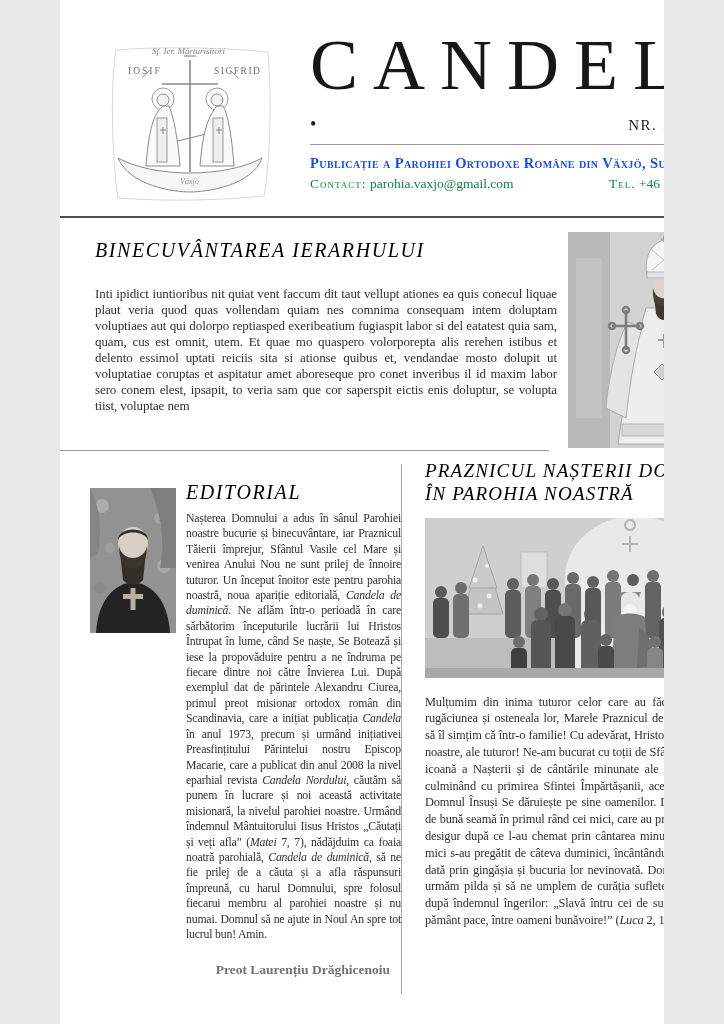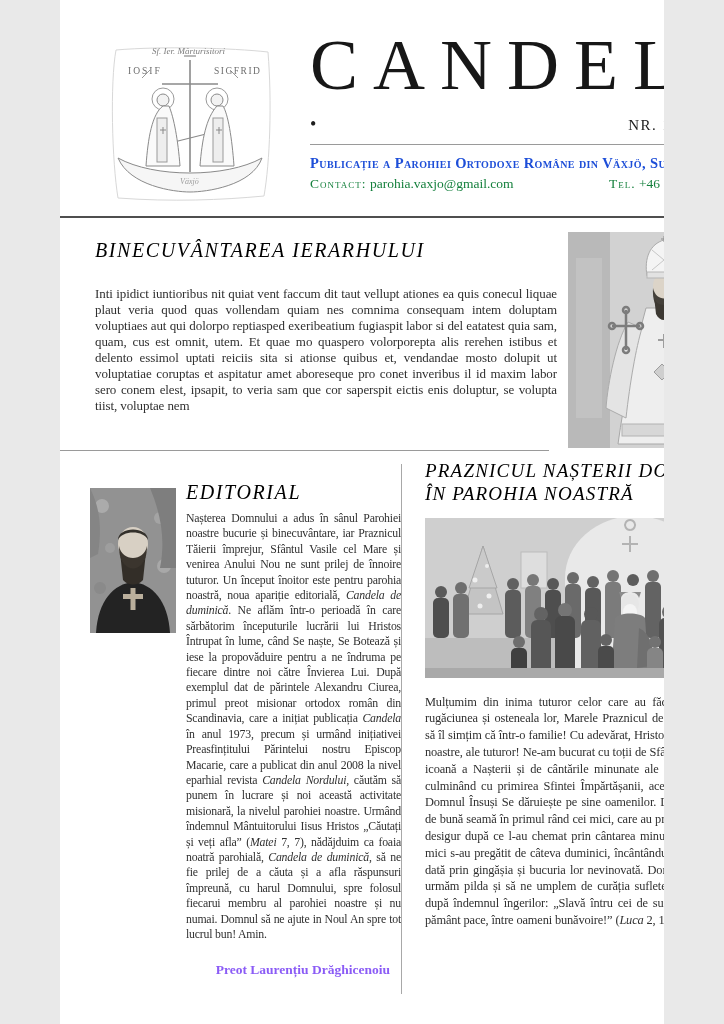--- a/index.html
+++ b/index.html
@@ -49,21 +49,21 @@
   
   .editorial-col{position:absolute;left:30px;top:464px;width:311px;margin-top:16px;}
   .priest-fig{float:left;width:86px;height:145px;margin:8px 10px 4px 0;}
   .editorial-body{
     margin:7px 0 0 0;text-align:justify;
     font-size:11.8px;line-height:15.4px;letter-spacing:-0.2px;color:#303030;
     max-height:460px;overflow:hidden;
   }
   .editorial-sig{
     position:absolute;left:30px;top:962px;width:300px;
-    text-align:right;padding-right:8px;font-weight:bold;font-size:13.5px;color:#8b5cf6;
+    text-align:right;padding-right:8px;font-weight:bold;font-size:13.5px;color:#737373;
   }
   .column-divider{position:absolute;left:341px;top:464px;width:1px;height:530px;background:#a8a8a8;}
   .praznic-col{position:absolute;left:365px;top:460px;width:347px;}
   .praznic-col .h-section{font-size:19px;letter-spacing:1.2px;}
   .group-fig{width:347px;height:160px;margin:12px 0 0 0;}
   .praznic-body{
     margin:16px 0 0 0;text-align:justify;
     font-size:12.4px;line-height:16.8px;letter-spacing:-0.15px;color:#303030;
     max-height:320px;overflow:hidden;
   }

